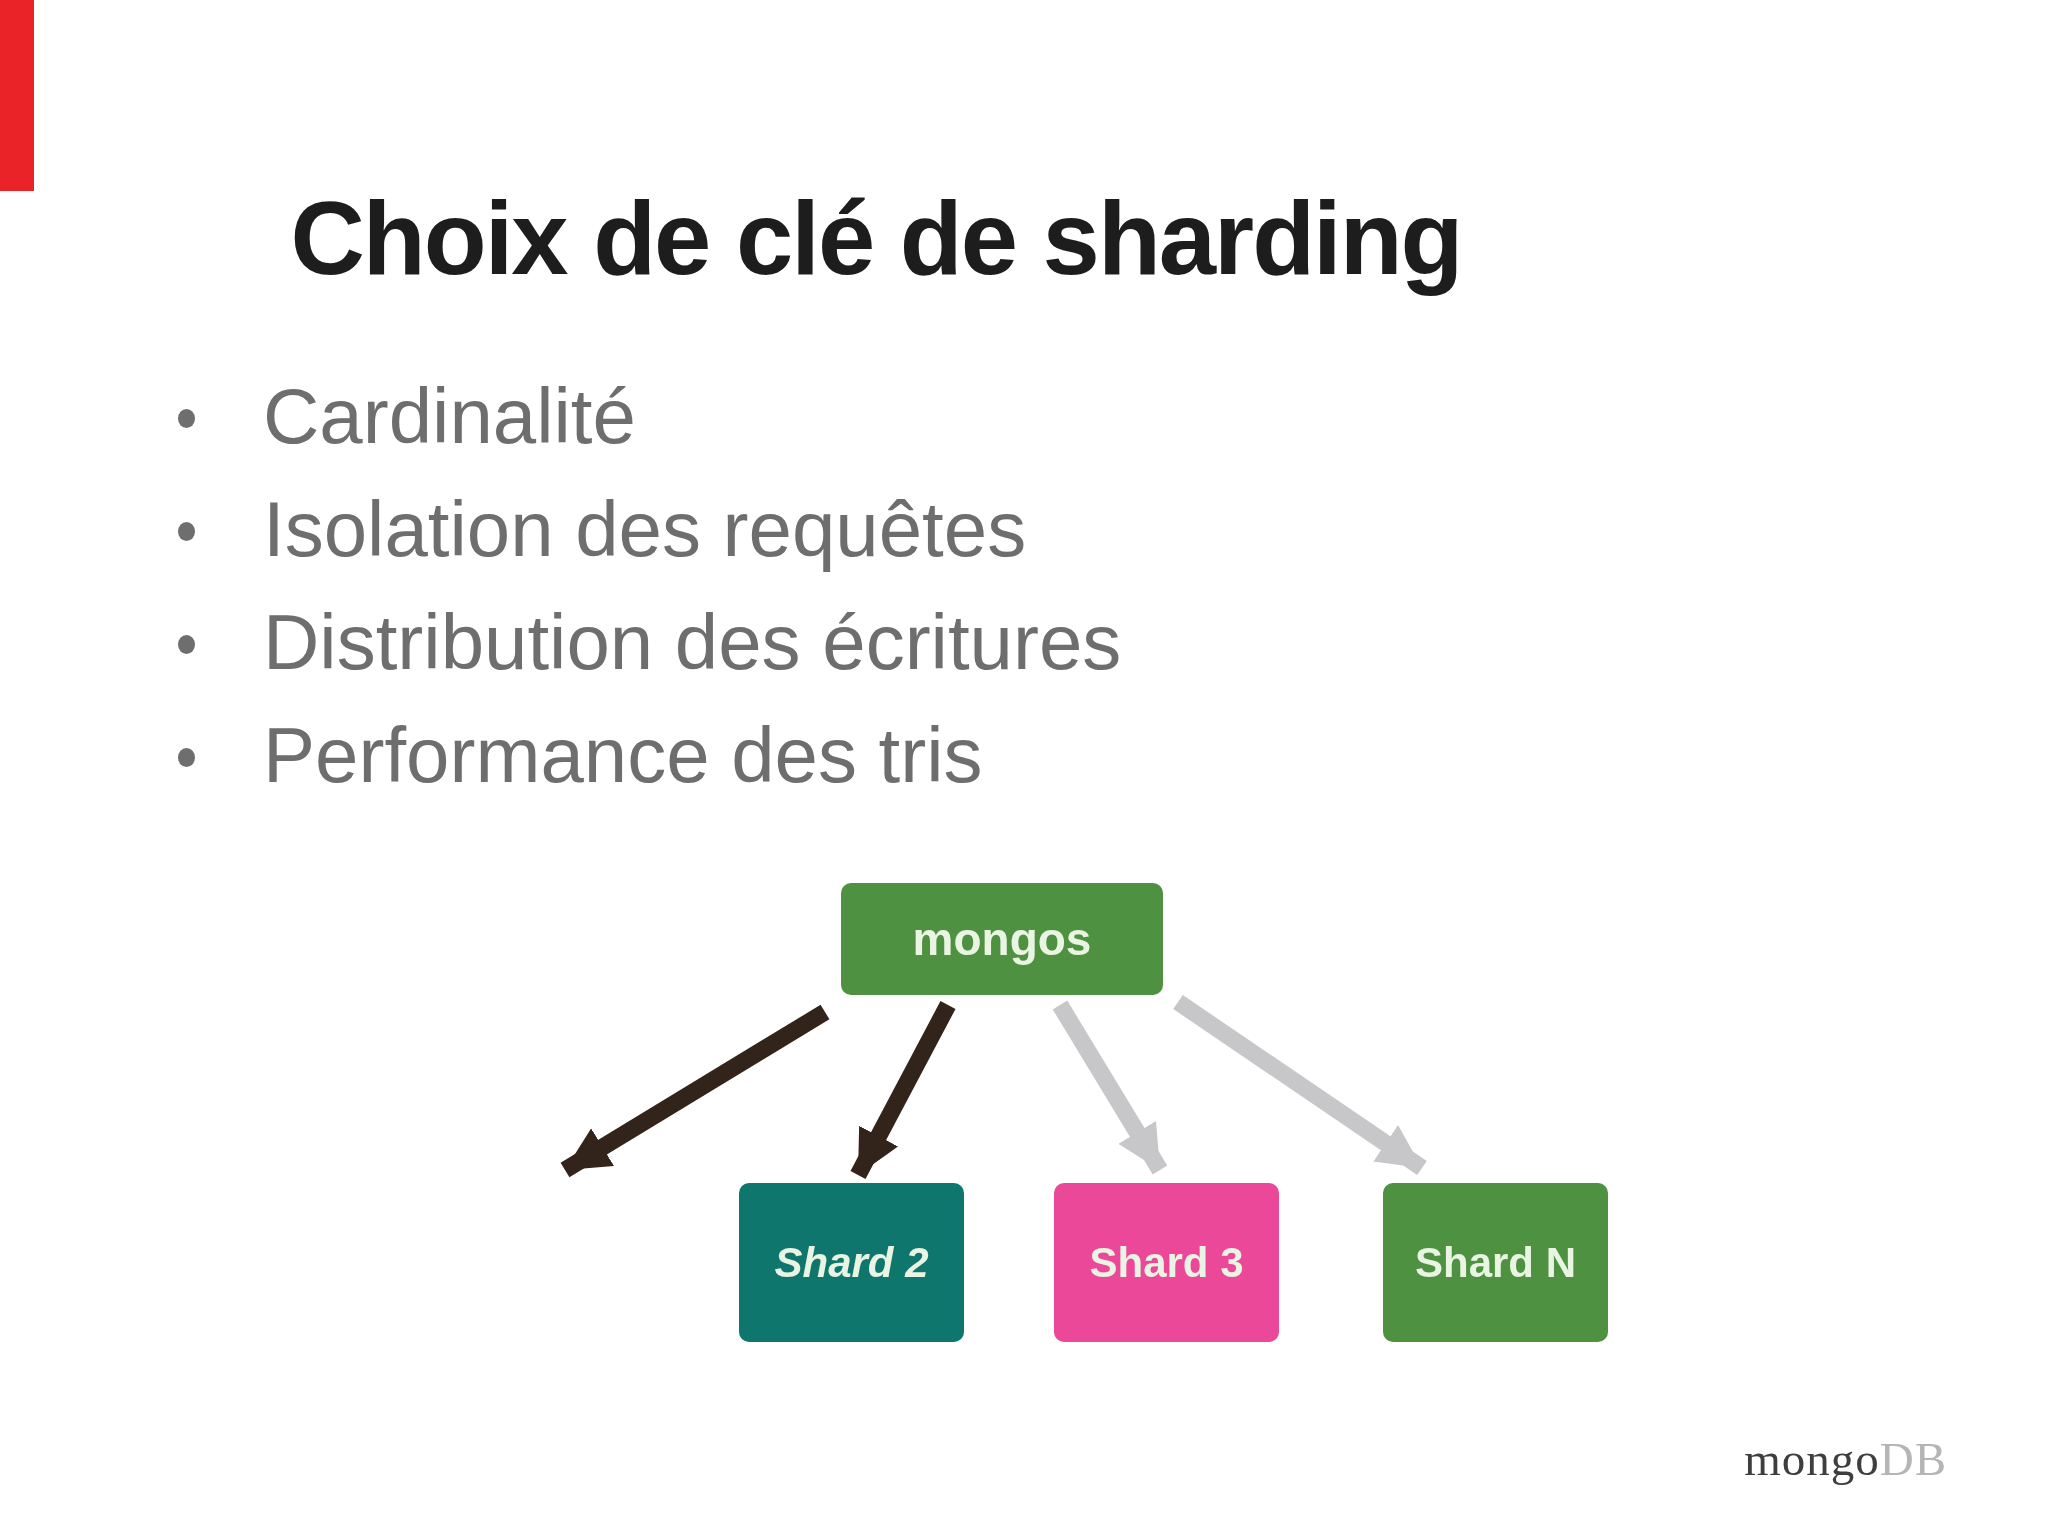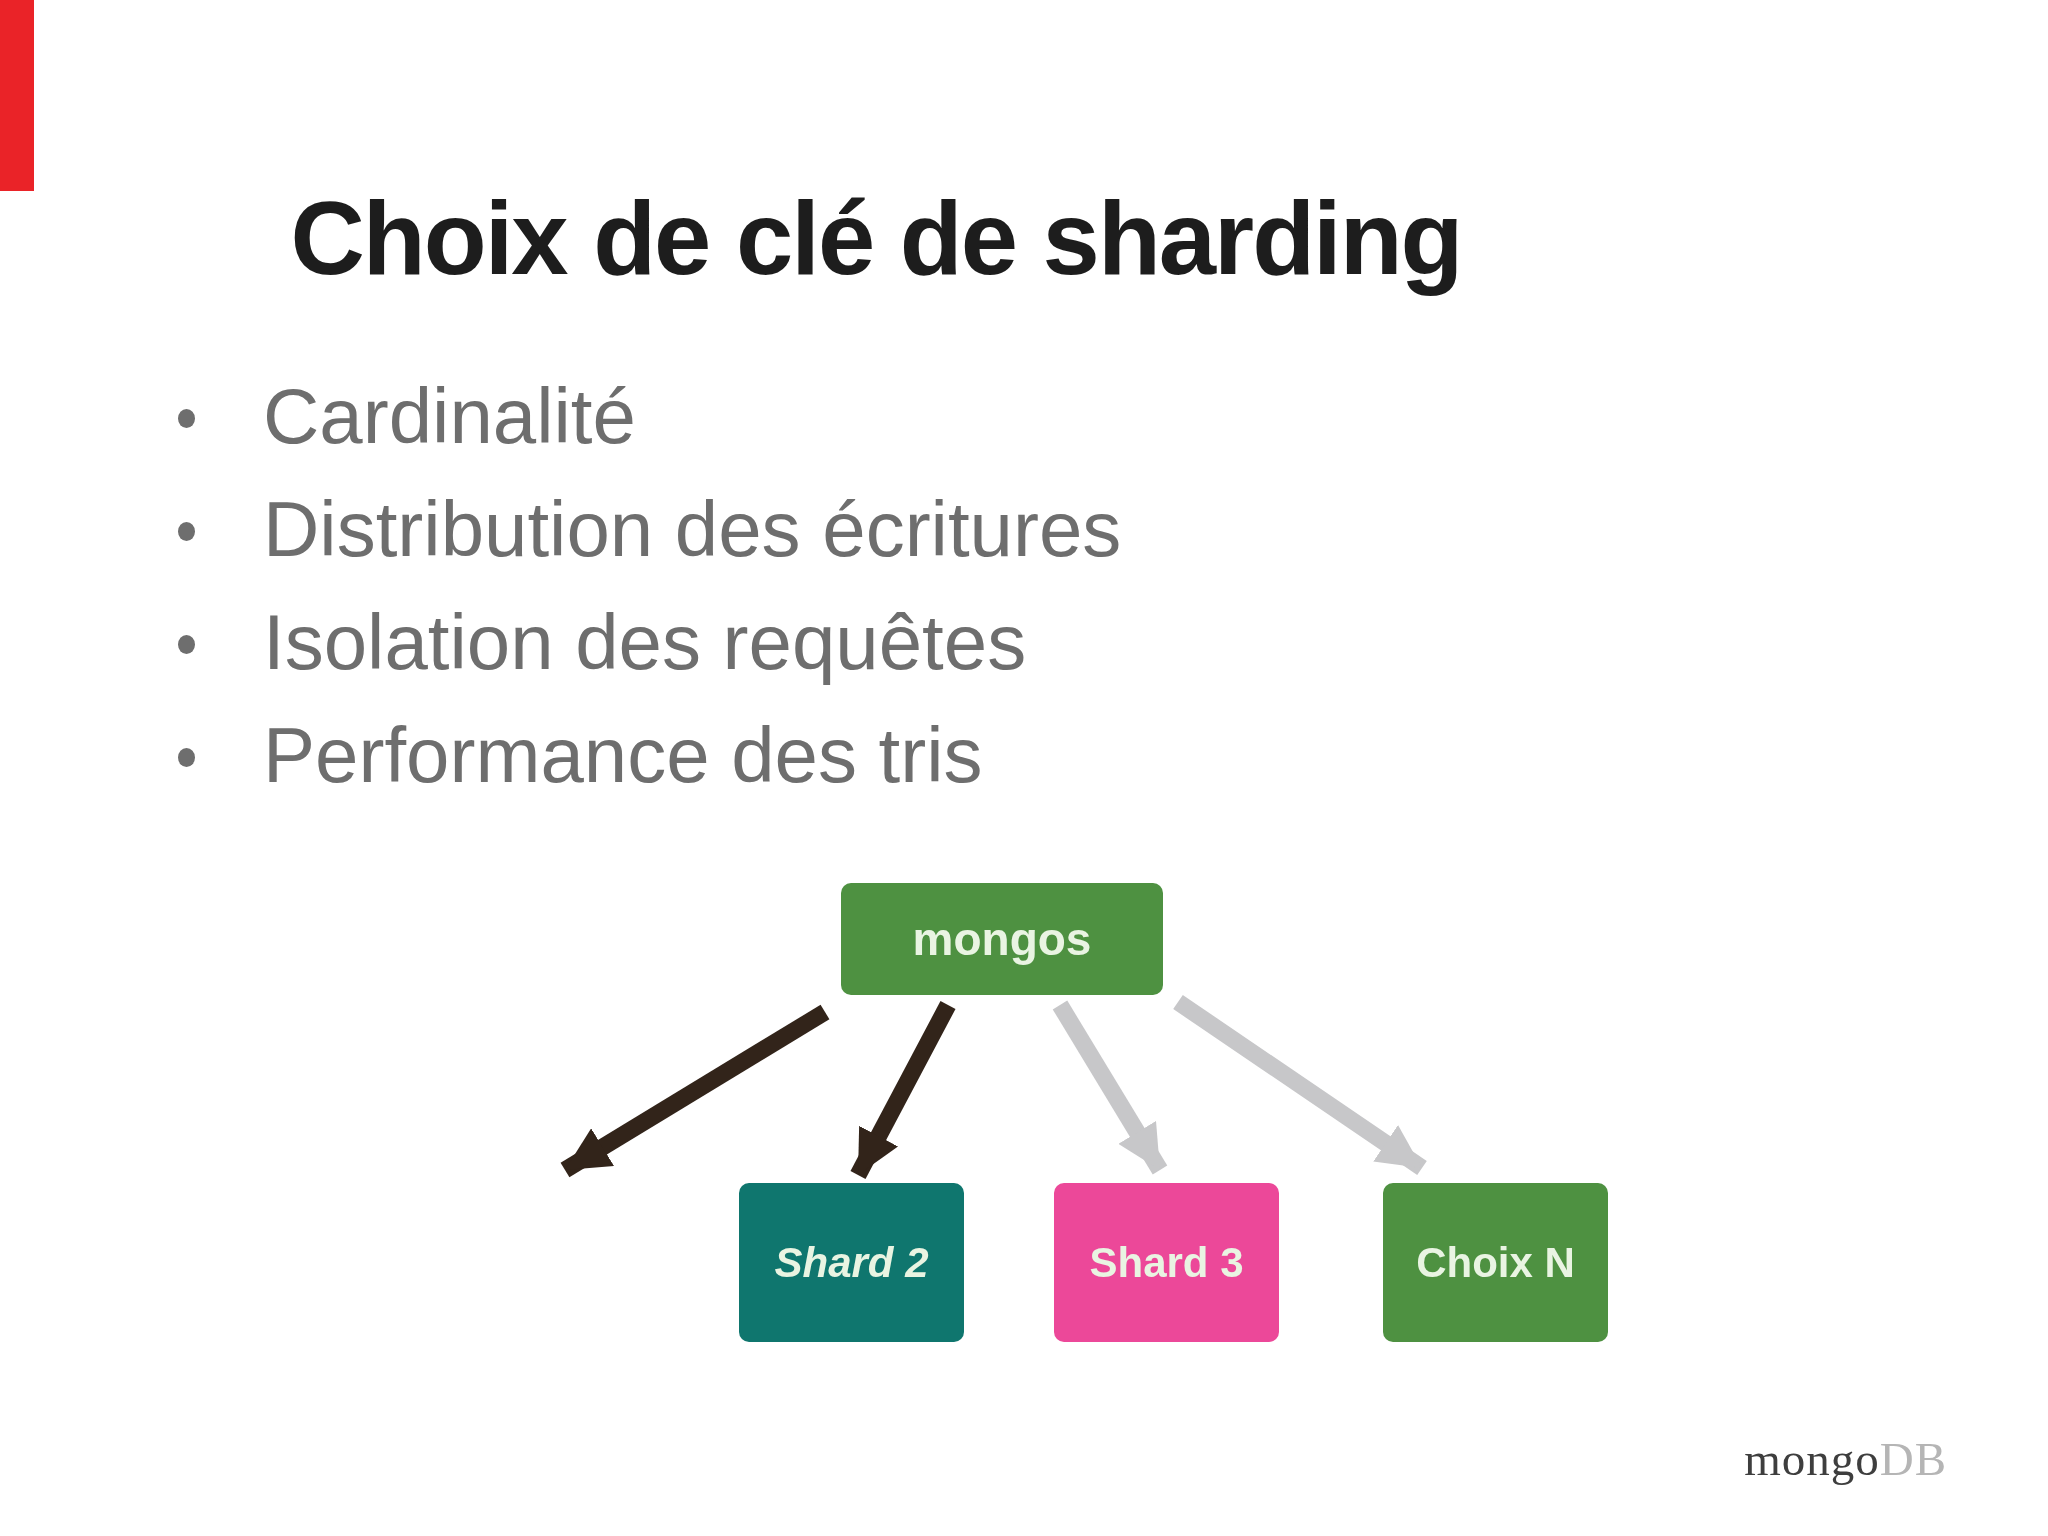--- a/index.html
+++ b/index.html
@@ -69,22 +69,22 @@
 <body>
 
 <div class="slide">
 
   <div class="progress-bar" style="background-color: rgb(234, 35, 40);"></div>
 
   <h1 class="slide-title" style="color: rgb(29, 29, 29);">Choix de clé de sharding</h1>
 
   <ul class="bullet-list" style="color: rgb(110, 110, 110);">
     <li>Cardinalité</li>
+    <li>Isolation des requêtes</li>
     <li>Distribution des écritures</li>
-    <li>Isolation des requêtes</li>
     <li>Performance des tris</li>
   </ul>
 
   <div class="diagram">
 
     <svg class="arrows" width="2048" height="1536" viewBox="0 0 2048 1536">
       <defs>
         <marker id="head-dark" markerUnits="userSpaceOnUse" markerWidth="48" markerHeight="44" refX="44" refY="22" orient="auto">
           <path d="M0,0 L44,22 L0,44 Z" fill="#32241a"></path>
         </marker>
@@ -98,20 +98,20 @@
       <line x1="1178" y1="1002" x2="1422" y2="1168" stroke-width="17" marker-end="url(#head-light)" stroke="#c7c7c9"></line>
     </svg>
 
     <div class="node router-node" style="background-color: rgb(78, 145, 65); color: rgb(233, 244, 226);">mongos</div>
 
 
     <div class="node shard-node shard-1" style="background-color: #0f766e; color: rgb(233, 244, 226); font-style: italic;">Shard 2</div>
 
     <div class="node shard-node shard-2" style="background-color: #ec4899; color: rgb(233, 244, 226);">Shard 3</div>
 
-    <div class="node shard-node shard-3" style="background-color: rgb(78, 145, 65); color: rgb(233, 244, 226);">Choix N</div>
+    <div class="node shard-node shard-3" style="background-color: rgb(78, 145, 65); color: rgb(233, 244, 226);">Shard N</div>
   </div>
 
   <div class="logo">
     <span style="color: rgb(62, 62, 62);">mongo</span><span style="color: rgb(181, 181, 181);">DB</span>
   </div>
 
 </div>
 
 </body></html>

